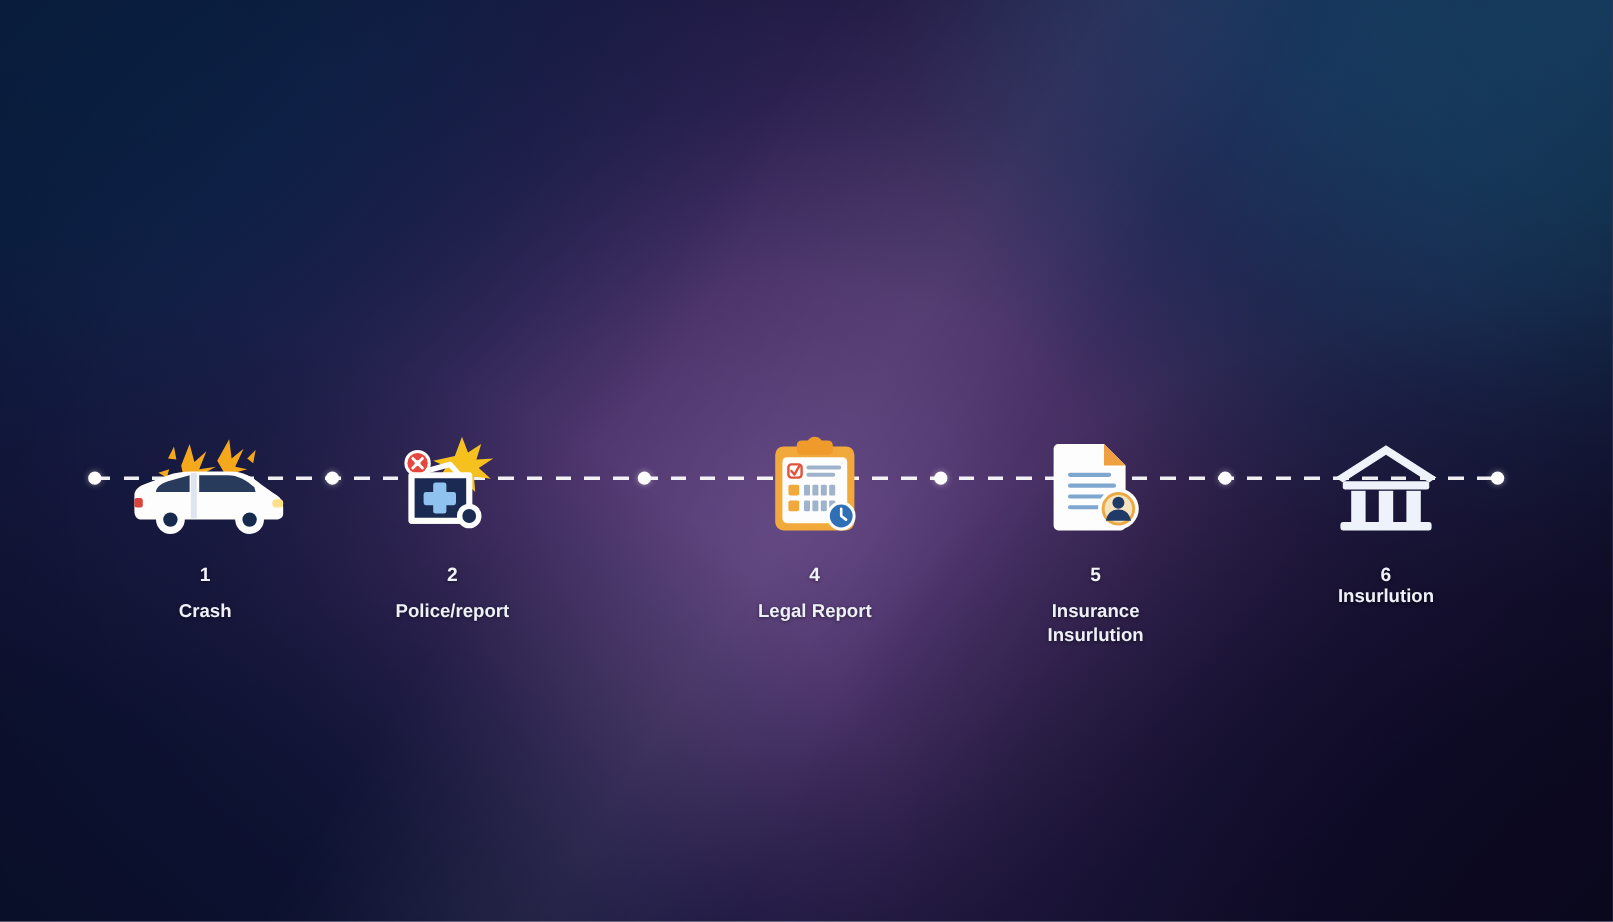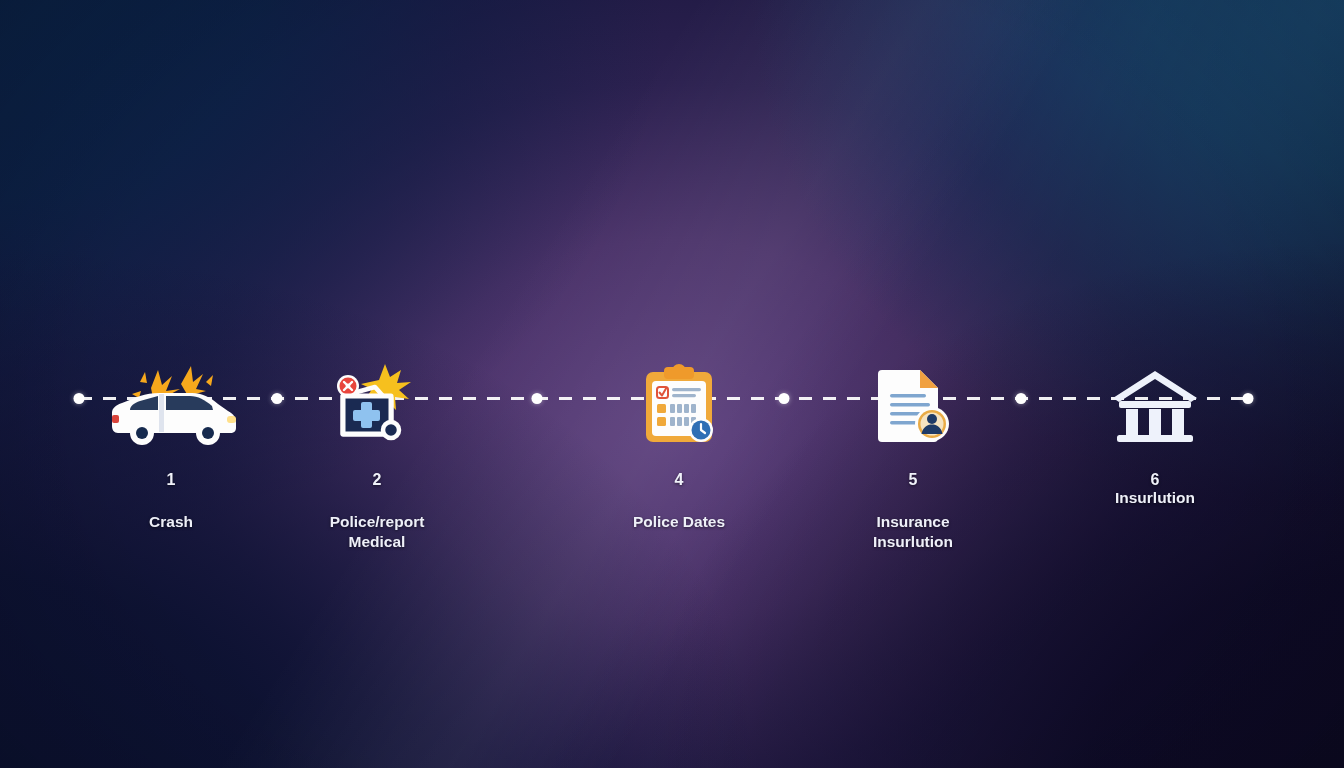--- a/index.html
+++ b/index.html
@@ -107,21 +107,21 @@
     line-height:1;
     text-shadow:0 1px 3px rgba(0,0,0,0.55);
   }
   .ms-l1, .ms-l2 {
     font-size:15.5px;
     font-weight:bold;
     color:#eef0f8;
     line-height:1.32;
     text-shadow:0 1px 3px rgba(0,0,0,0.55);
   }
-  .ms-l1 { margin-top:24px; }
+  .ms-l1 { margin-top:12px; }
   svg { display:block; overflow:visible; }
 </style>
 </head>
 <body>
 
 <div id="stage">
 
   <div class="bg-layer bg-base"></div>
   <div class="bg-layer bg-tl"></div>
   <div class="bg-layer bg-tr"></div>
@@ -201,21 +201,20 @@
           <g fill="#8fc2ef">
             <rect x="34" y="44" width="11" height="26" rx="2"></rect>
             <rect x="26" y="52" width="27" height="11" rx="2"></rect>
           </g>
 
           <circle cx="64" cy="72" r="8" fill="#1a2a52" stroke="#fdfdfd" stroke-width="4.5"></circle>
         </svg>
       </div>
       <div class="ms-step">2</div>
       <div class="ms-l1">Police/report</div>
-      <div class="ms-l2">Medical</div>
     </div>
 
     <div class="milestone" style="left:679px">
       <div class="icon-wrap">
         <svg width="86" height="92" viewBox="0 0 86 92">
 
           <path d="M43 6 a7 7 0 0 1 7 7 v6 h-5 v-6 a2 2 0 0 0 -2 -2 a2 2 0 0 0 -2 2 v6 h-5 v-6 a7 7 0 0 1 7 -7 z" fill="#ef9a2b"></path>
 
           <rect x="10" y="14" width="66" height="70" rx="7" fill="#f0a93a"></rect>
           <rect x="16" y="23" width="54" height="55" rx="4" fill="#fdfdfd"></rect>
@@ -238,21 +237,21 @@
           <rect x="41" y="59" width="5" height="9" rx="1" fill="#9fb4cc"></rect>
           <rect x="48" y="59" width="5" height="9" rx="1" fill="#9fb4cc"></rect>
           <rect x="55" y="59" width="5" height="9" rx="1" fill="#9fb4cc"></rect>
 
           <circle cx="65" cy="72" r="12" fill="#fdfdfd"></circle>
           <circle cx="65" cy="72" r="9.5" fill="#2f6fb5"></circle>
           <path d="M65 66 v6 l4 3" stroke="#fdfdfd" stroke-width="2.2" fill="none" stroke-linecap="round" stroke-linejoin="round"></path>
         </svg>
       </div>
       <div class="ms-step">4</div>
-      <div class="ms-l1">Police Dates</div>
+      <div class="ms-l1">Legal Report</div>
     </div>
 
     <div class="milestone" style="left:913px">
       <div class="icon-wrap">
         <svg width="90" height="92" viewBox="0 0 90 92">
 
           <path d="M14 12 h38 l18 18 v50 a4 4 0 0 1 -4 4 h-52 a4 4 0 0 1 -4 -4 v-64 a4 4 0 0 1 4 -4 z" fill="#fdfdfd"></path>
 
           <path d="M52 12 l18 18 h-18 z" fill="#f0a040"></path>
 

